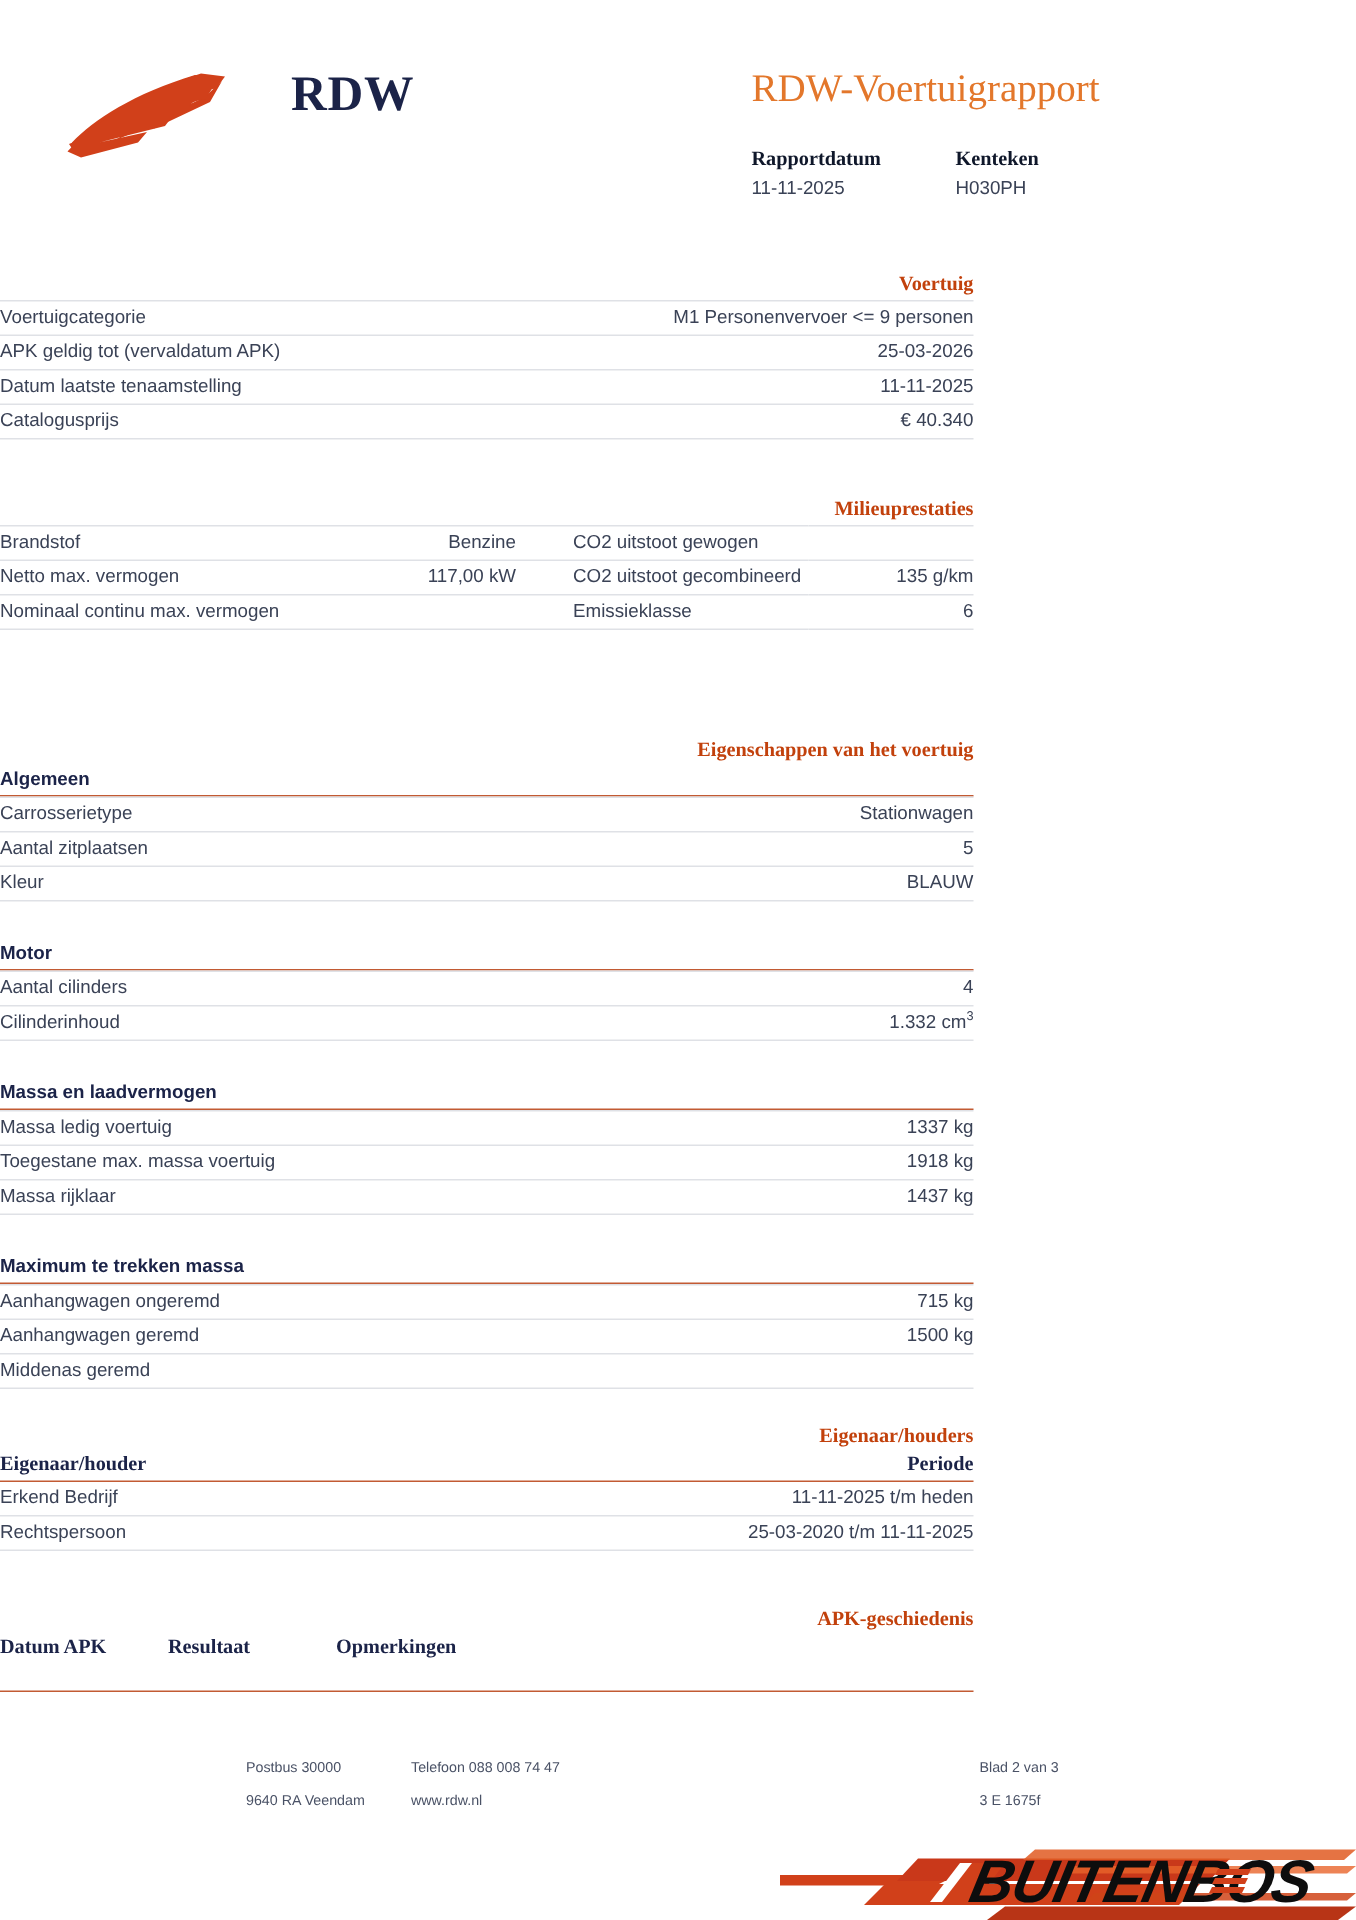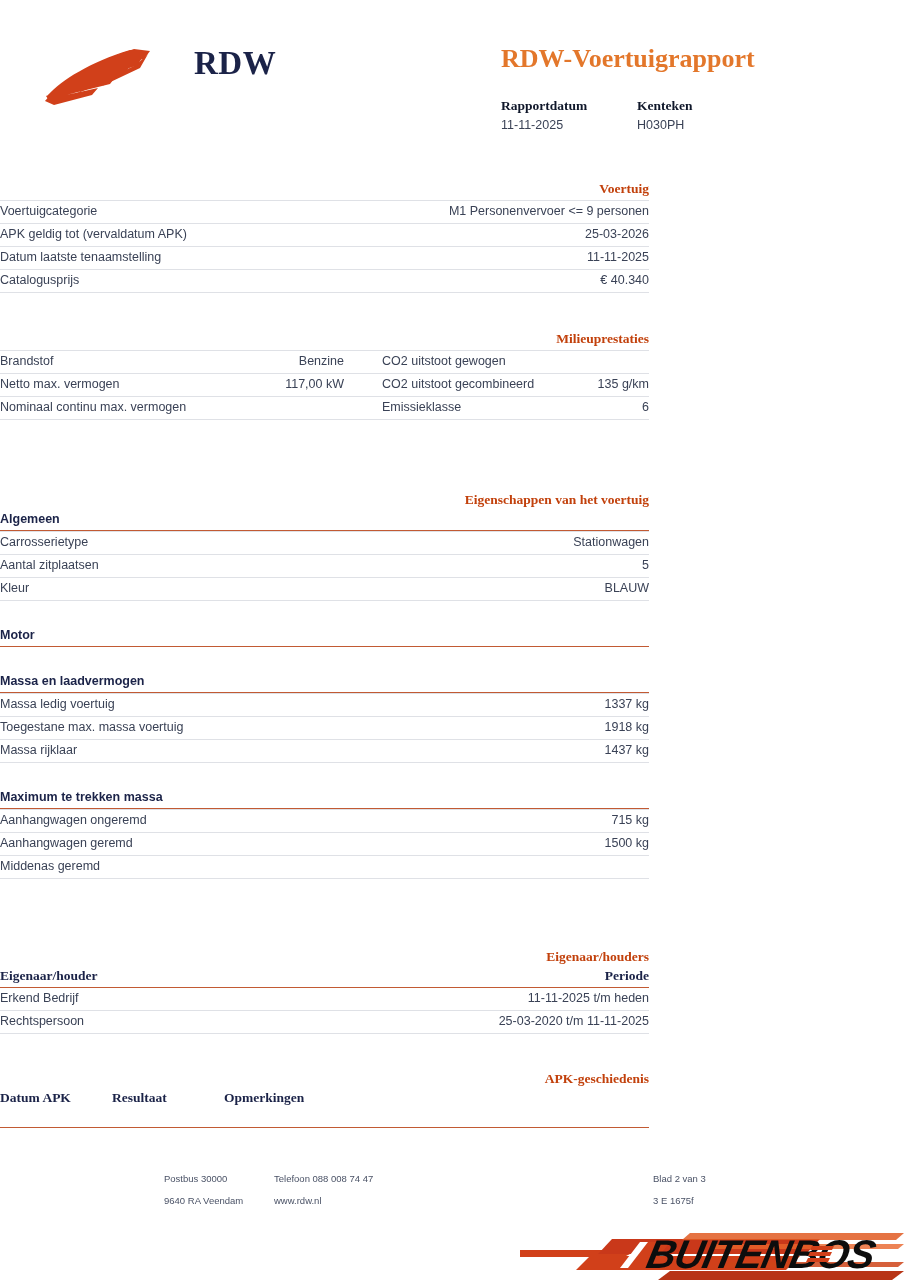--- a/index.html
+++ b/index.html
@@ -56,21 +56,21 @@
     color: #1b2348;
     margin-left: 31px;
   }
 
   .report-title {
     position: absolute;
     left: 501px;
     top: 44px;
     font-family: "Liberation Serif", serif;
     font-size: 26px;
-    font-weight: bold;
+    font-weight: normal;
     color: #e3772b;
     letter-spacing: 0px;
     white-space: nowrap;
     text-align: right;
   }
 
   .meta {
     position: absolute;
     left: 501px;
     top: 97px;
@@ -317,20 +317,36 @@
               </tr>
               <tr>
                 <td class="lbl">Kleur</td>
                 <td class="val">BLAUW</td>
               </tr>
             </tbody>
           </table>
         </div>
         <div style="margin-top: 26px;">
           <div class="sub-title">Motor</div>
+          <table class="rows">
+            <colgroup>
+              <col style="width:380px">
+              <col style="width:269px">
+            </colgroup>
+            <tbody>
+              <tr>
+                <td class="lbl">Aantal cilinders</td>
+                <td class="val">4</td>
+              </tr>
+              <tr>
+                <td class="lbl">Cilinderinhoud</td>
+                <td class="val">1.332 cm<sup>3</sup></td>
+              </tr>
+            </tbody>
+          </table>
         </div>
         <div style="margin-top: 26px;">
           <div class="sub-title">Massa en laadvermogen</div>
           <table class="rows">
             <colgroup>
               <col style="width:380px">
               <col style="width:269px">
             </colgroup>
             <tbody>
               <tr>

